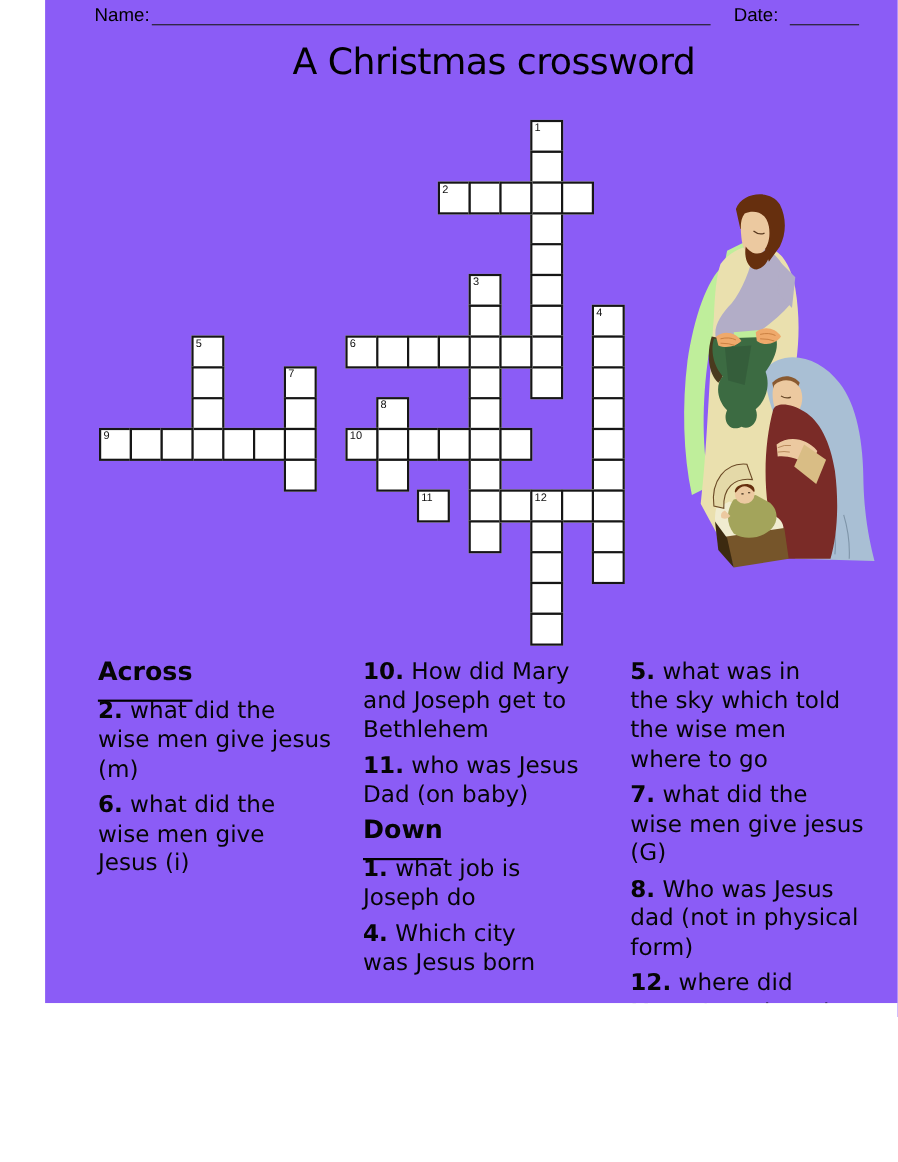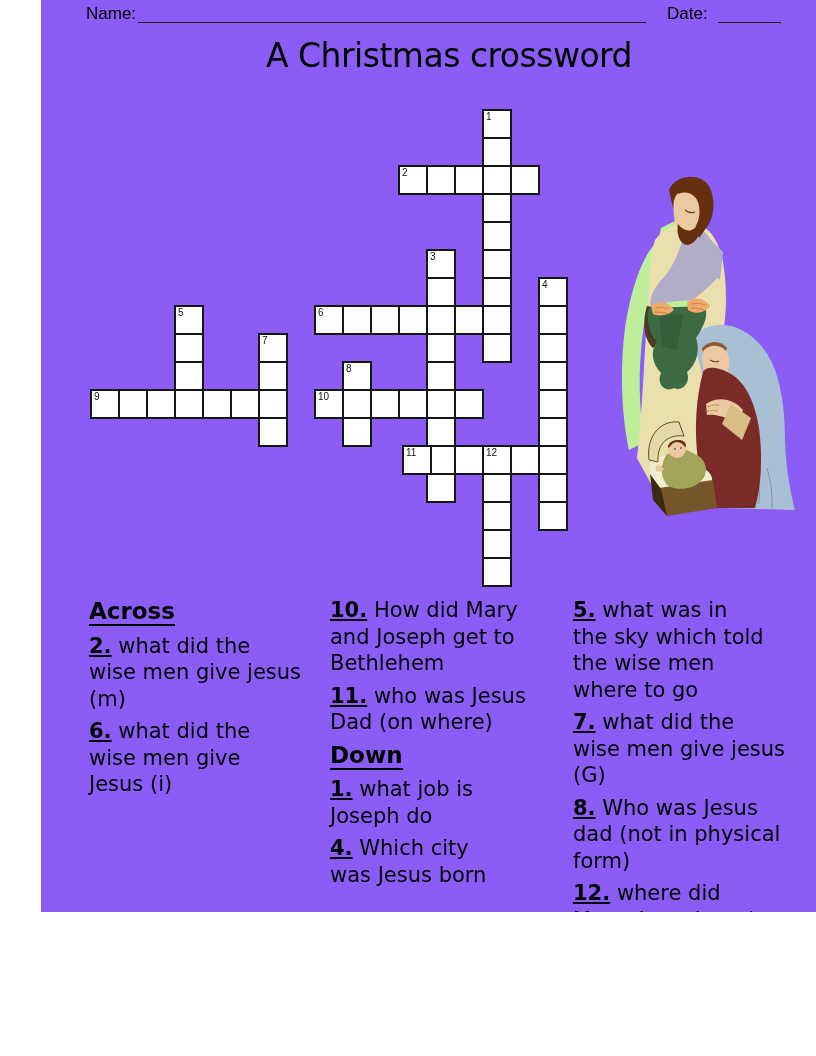--- a/index.html
+++ b/index.html
@@ -27,24 +27,24 @@
 
   
   .nativity{position:absolute;left:562px;top:158px;width:202px;height:364px;}
 
   
   .clue-col{position:absolute;top:597px;font-size:21px;line-height:26.5px;color:#050505;}
   .clue-col-1{left:48px;width:240px;}
   .clue-col-2{left:289px;width:242px;}
   .clue-col-3{left:532px;width:262px;}
   .clue{margin:0 0 6px 0;}
-  .clue b{font-weight:bold;text-decoration:underline;}
+  .clue b{font-weight:bold;}
   .clue .txt{white-space:pre-line;}
   .clue-header{font-size:23px;font-weight:bold;margin:1px 0 8px 0;}
-  .clue-header span{border-bottom:2.5px solid #000;padding-bottom:0px;}
+  .clue-header span{border-bottom:2.5px solid #000;padding-bottom:12px;}
 </style>
 </head>
 <body>
 
 <div class="page">
 
   <div class="hdr-label name-label">Name:</div>
   <div class="hdr-line name-line"></div>
   <div class="hdr-label date-label">Date:</div>
   <div class="hdr-line date-line"></div>
@@ -121,21 +121,21 @@
       <div class="cell" style="left: 77px; top: 389px;"></div>
       <div class="cell" style="left: 105px; top: 389px;"></div>
       <div class="cell" style="left: 161px; top: 389px;"></div>
       <div class="cell" style="left: 189px; top: 389px;"></div>
       <div class="cell" style="left: 273px; top: 389px;">
         <span class="num">10</span>
       </div>
       <div class="cell" style="left: 329px; top: 389px;"></div>
       <div class="cell" style="left: 357px; top: 389px;"></div>
       <div class="cell" style="left: 413px; top: 389px;"></div>
-      <div class="cell" style="left: 361px; top: 445px;">
+      <div class="cell" style="left: 338px; top: 445px;">
         <span class="num">11</span>
       </div>
       <div class="cell" style="left: 413px; top: 445px;"></div>
       <div class="cell" style="left: 441px; top: 445px; padding-left: 16px;">
         <span class="num">12</span>
       </div>
       <div class="cell" style="left: 469px; top: 445px;"></div>
       <div class="cell" style="left: 441px; top: 473px;"></div>
       <div class="cell" style="left: 441px; top: 501px;"></div>
       <div class="cell" style="left: 441px; top: 529px;"></div>
@@ -214,21 +214,21 @@
 (m)</span></div>
       <div class="clue"><b>6.</b><span class="txt"> what did the
 wise men give
 Jesus (i)</span></div>
     </div>
   <div class="clue-col clue-col-2">
       <div class="clue"><b>10.</b><span class="txt"> How did Mary
 and Joseph get to
 Bethlehem</span></div>
       <div class="clue"><b>11.</b><span class="txt"> who was Jesus
-Dad (on where)</span></div>
+Dad (on baby)</span></div>
       <div class="clue-header"><span>Down</span></div>
       <div class="clue"><b>1.</b><span class="txt"> what job is
 Joseph do</span></div>
       <div class="clue"><b>4.</b><span class="txt"> Which city
 was Jesus born</span></div>
     </div>
   <div class="clue-col clue-col-3">
       <div class="clue"><b>5.</b><span class="txt"> what was in
 the sky which told
 the wise men

